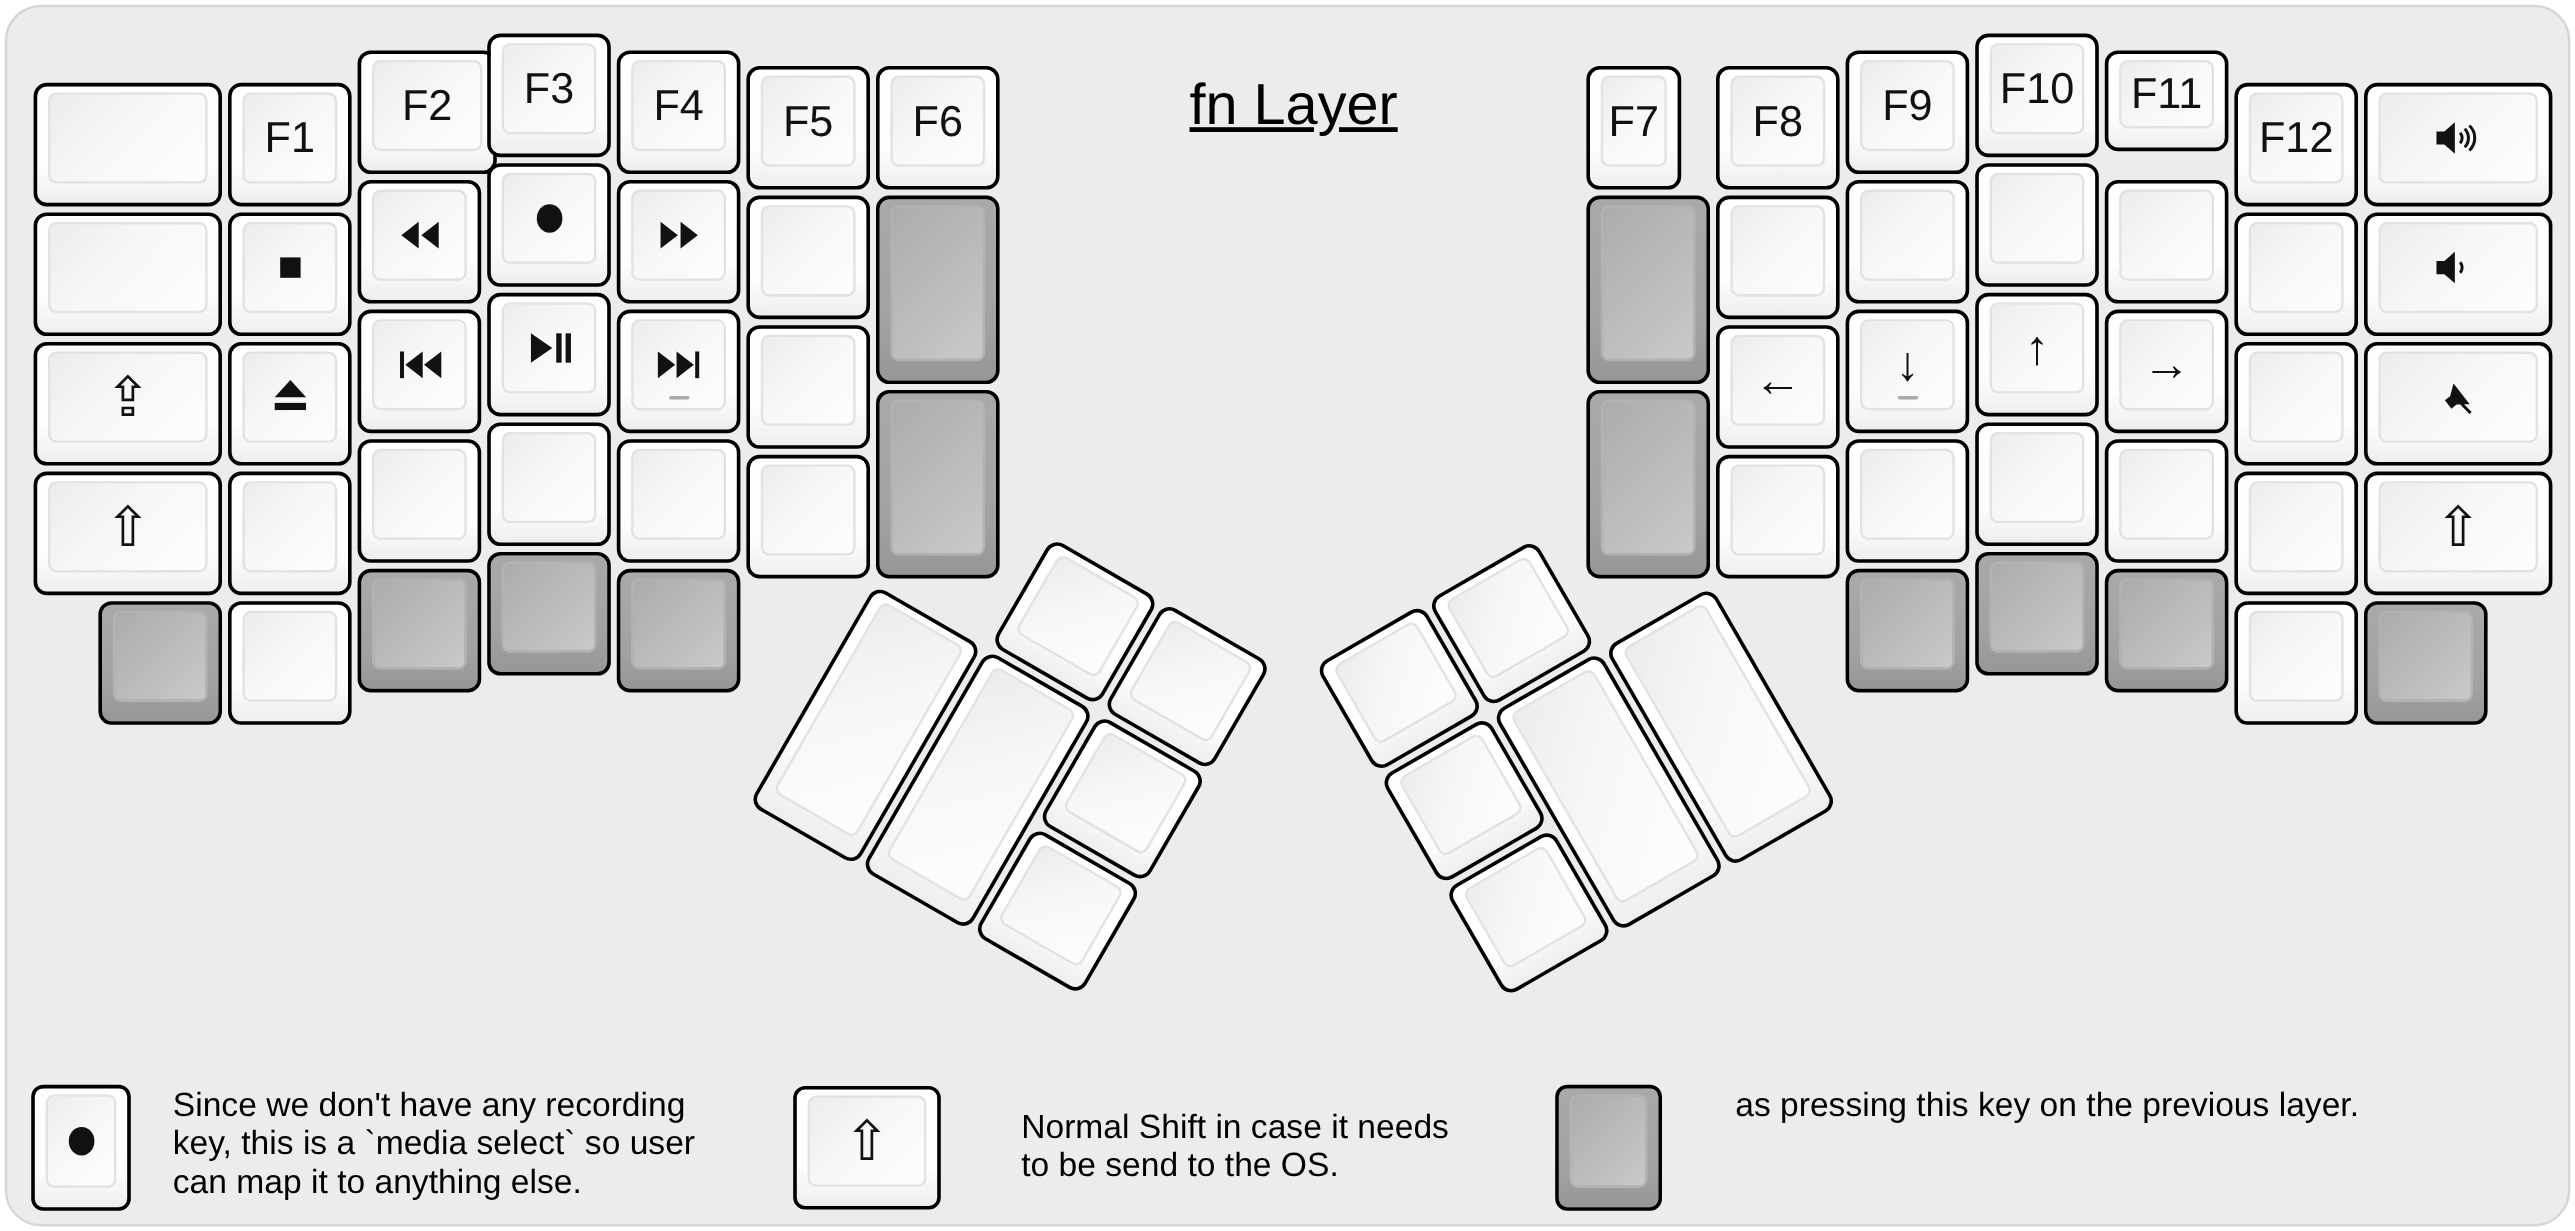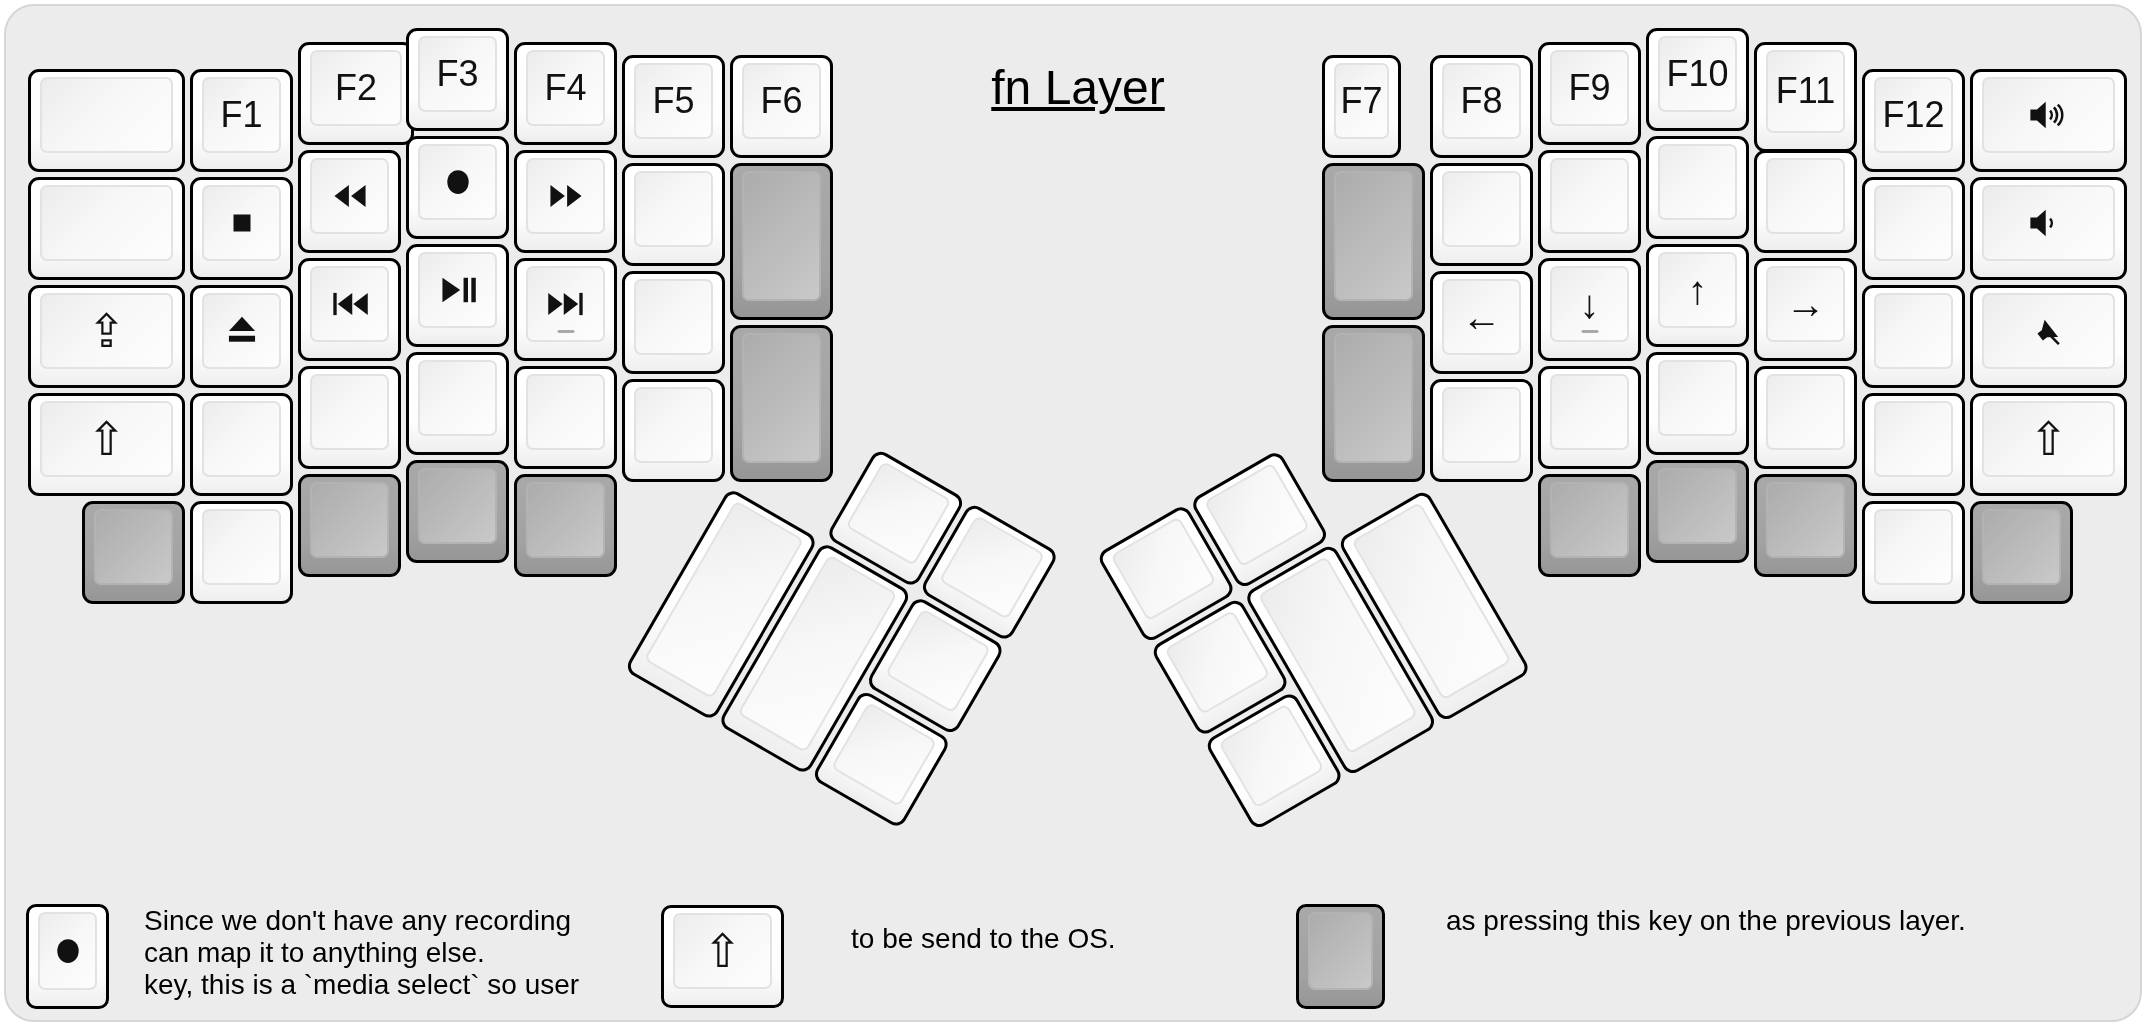--- a/index.html
+++ b/index.html
@@ -260,21 +260,21 @@
         <div class="inner"></div>
       </div>
       <div class="key white" style="left: 325px; top: 217px; width: 103px; height: 103px;">
         <div class="inner">
           <span class="karrow">↑</span>
         </div>
       </div>
       <div class="key white" style="left: 325px; top: 325px; width: 103px; height: 103px;">
         <div class="inner"></div>
       </div>
-      <div class="key white" style="left: 433px; top: 14.5px; width: 103px; height: 110px; text-decoration: underline;">
+      <div class="key white" style="left: 433px; top: 14.5px; width: 103px; height: 84px; text-decoration: underline;">
         <div class="inner">
           <span class="klabel">F11</span>
         </div>
       </div>
       <div class="key white" style="left: 433px; top: 122.5px; width: 103px; height: 103px;">
         <div class="inner"></div>
       </div>
       <div class="key white" style="left: 433px; top: 230.5px; width: 103px; height: 103px;">
         <div class="inner">
           <span class="karrow">→</span>
@@ -397,31 +397,32 @@
           <div class="inner">
             <span class="icon-wrap">
               <svg viewBox="0 0 32 32" width="38" height="38">
                 <ellipse cx="16" cy="16" rx="9" ry="10" fill="#111"></ellipse>
               </svg>
             </span>
           </div>
         </div>
         <div class="legend-text" style="left: 138px; top: 899px;">
           <div>Since we don't have any recording</div>
+          <div>key, this is a `media select` so user</div>
           <div>can map it to anything else.</div>
-          <div>key, this is a `media select` so user</div>
         </div>
       </div>
       <div class="legend-item">
         <div class="legend-key key white" style="left: 655px; top: 899px; width: 123px; height: 103px;">
           <div class="inner">
             <span class="kglyph">⇧</span>
           </div>
         </div>
         <div class="legend-text" style="left: 845px; top: 917px;">
+          <div>Normal Shift in case it needs</div>
           <div>to be send to the OS.</div>
         </div>
       </div>
       <div class="legend-item">
         <div class="legend-key key grey" style="left: 1290px; top: 898px; width: 89px; height: 105px;">
           <div class="inner"></div>
         </div>
         <div class="legend-text" style="left: 1440px; top: 899px;">
           <div>as pressing this key on the previous layer.</div>
         </div>

